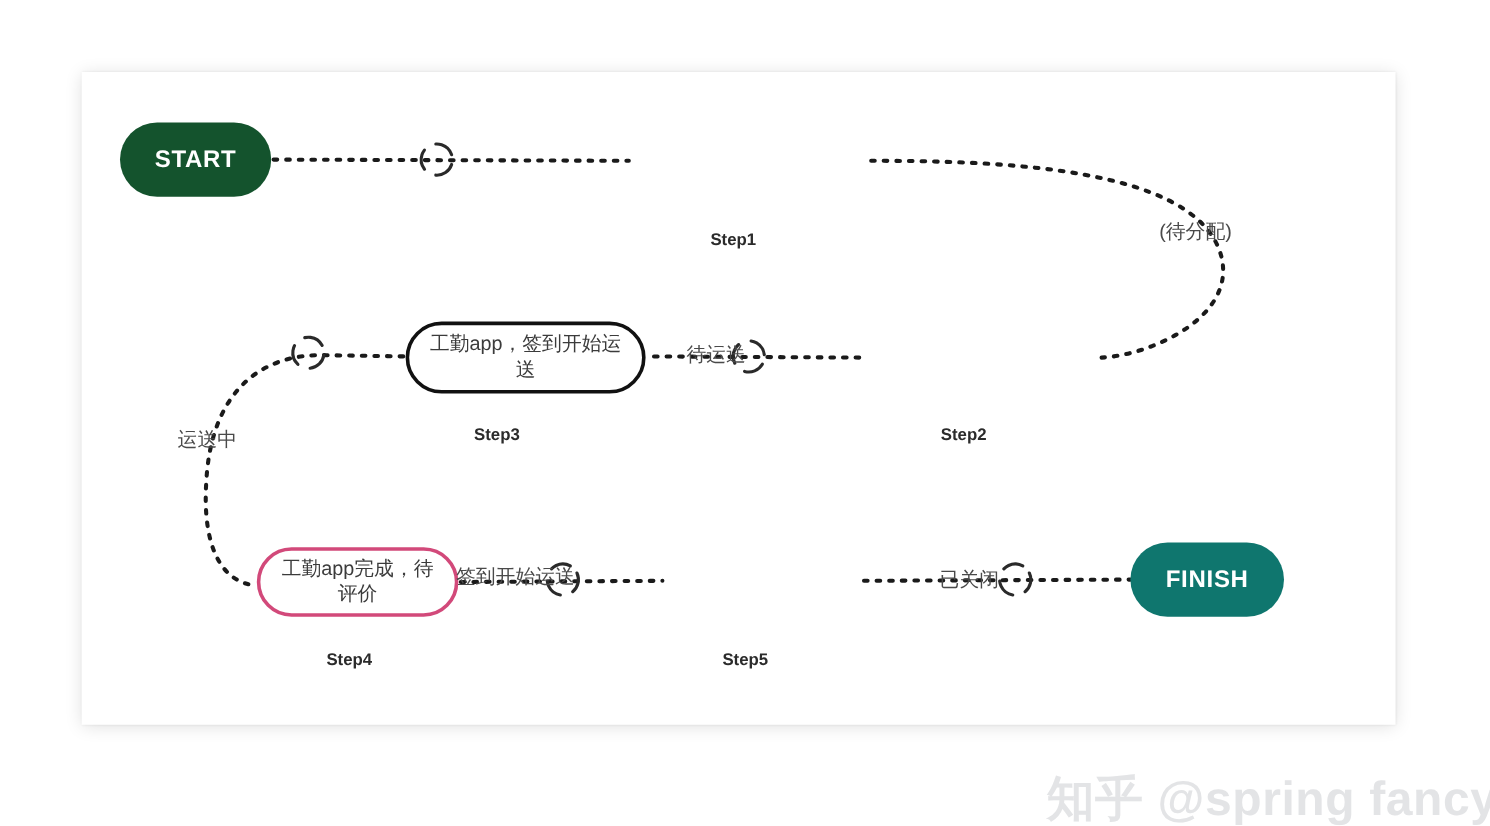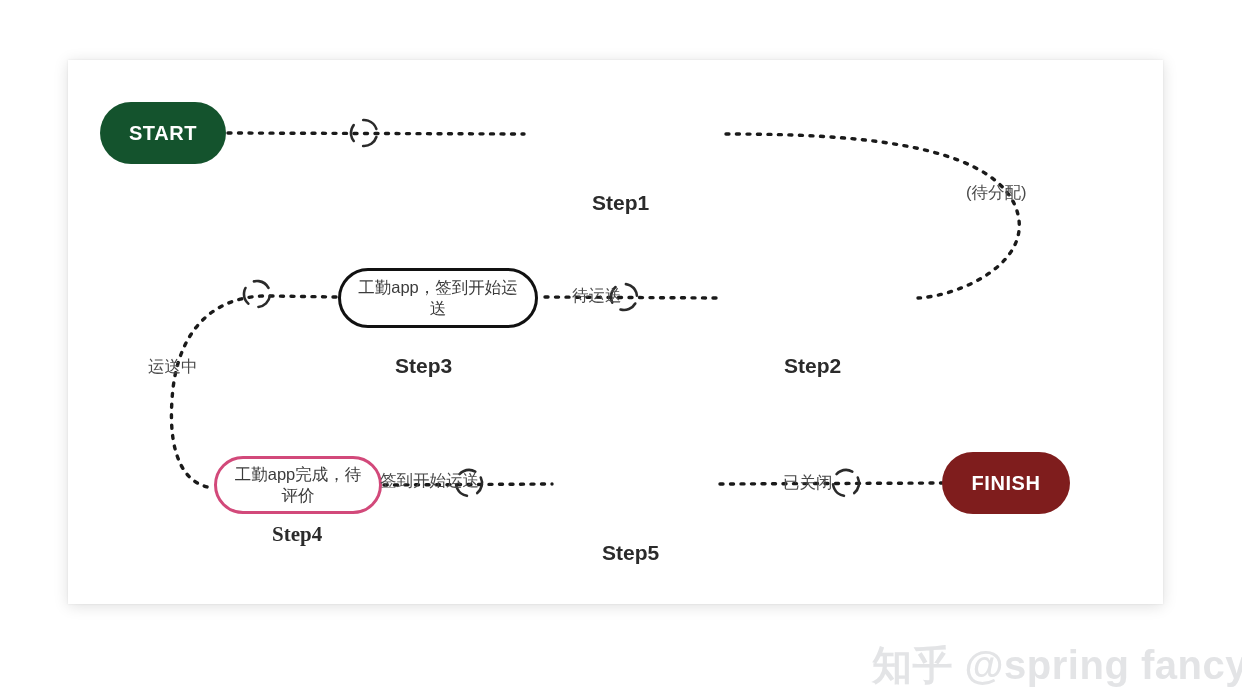--- a/index.html
+++ b/index.html
@@ -78,27 +78,27 @@
   .step3-pill { left: 338px; top: 268px;  width: 200px; height: 60px; }
   .step4-pill { left: 214px; top: 456px;  width: 168px; height: 58px;
                 border-color: #D2497A; }
   .step5-pill { left: 552px; top: 454px;  width: 166px; height: 60px; }
 
   
   .step-caption {
     position: absolute;
     color: #2b2b2b;
     font-weight: bold;
-    font-size: 21px;
+    font-size: 14px;
     white-space: nowrap;
   }
   .cap1 { left: 592px; top: 191px; }
   .cap2 { left: 784px; top: 354px; }
   .cap3 { left: 395px; top: 354px; }
-  .cap4 { left: 272px; top: 522px; font-family: Liberation Serif, serif; }
+  .cap4 { left: 272px; top: 541px; }
   .cap5 { left: 602px; top: 541px; }
 
   
   .edge-label {
     position: absolute;
     color: #4a4a4a;
     font-size: 16.5px;
     white-space: nowrap;
     background: transparent;
     text-align: center;
@@ -162,21 +162,21 @@
 
     <circle class="ring" cx="364" cy="133" r="13" transform="rotate(18 364 133)"></circle>
     <circle class="ring" cx="624" cy="297" r="13" transform="rotate(30 624 297)"></circle>
     <circle class="ring" cx="257" cy="294" r="13" transform="rotate(8 257 294)"></circle>
     <circle class="ring" cx="469" cy="483" r="13" transform="rotate(-25 469 483)"></circle>
     <circle class="ring" cx="846" cy="483" r="13" transform="rotate(-25 846 483)"></circle>
   </svg>
 
   <div class="pill start-pill term" style="background: #14532d;">START</div>
 
-  <div class="pill finish-pill term" style="background: #7f1d1d;">FINISH</div>
+  <div class="pill finish-pill term" style="background: #0f766e;">FINISH</div>
 
 
 
   <div class="pill proc step3-pill" style="border-color: rgb(17, 17, 17);">工勤app，签到开始运送</div>
 
   <div class="pill proc step4-pill" style="border-color: rgb(210, 73, 122);">工勤app完成，待评价</div>
 
 
   <div class="step-caption cap1">Step1</div>
   <div class="step-caption cap2">Step2</div>

